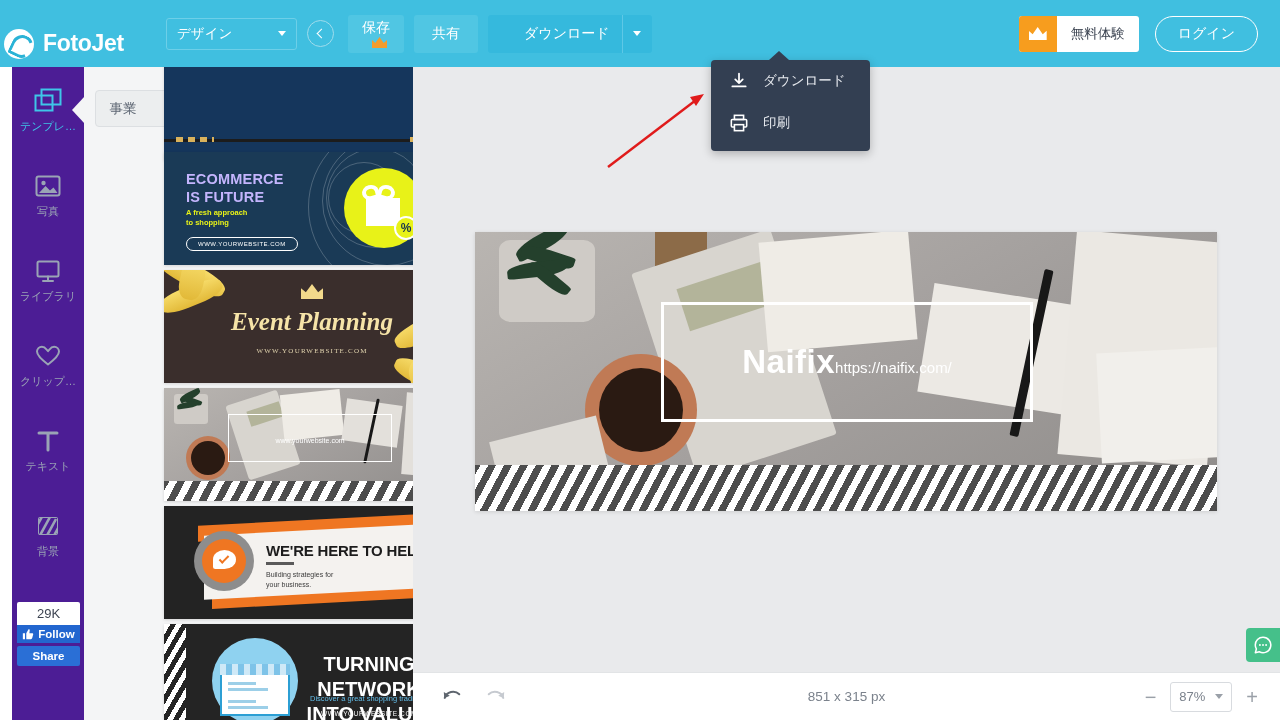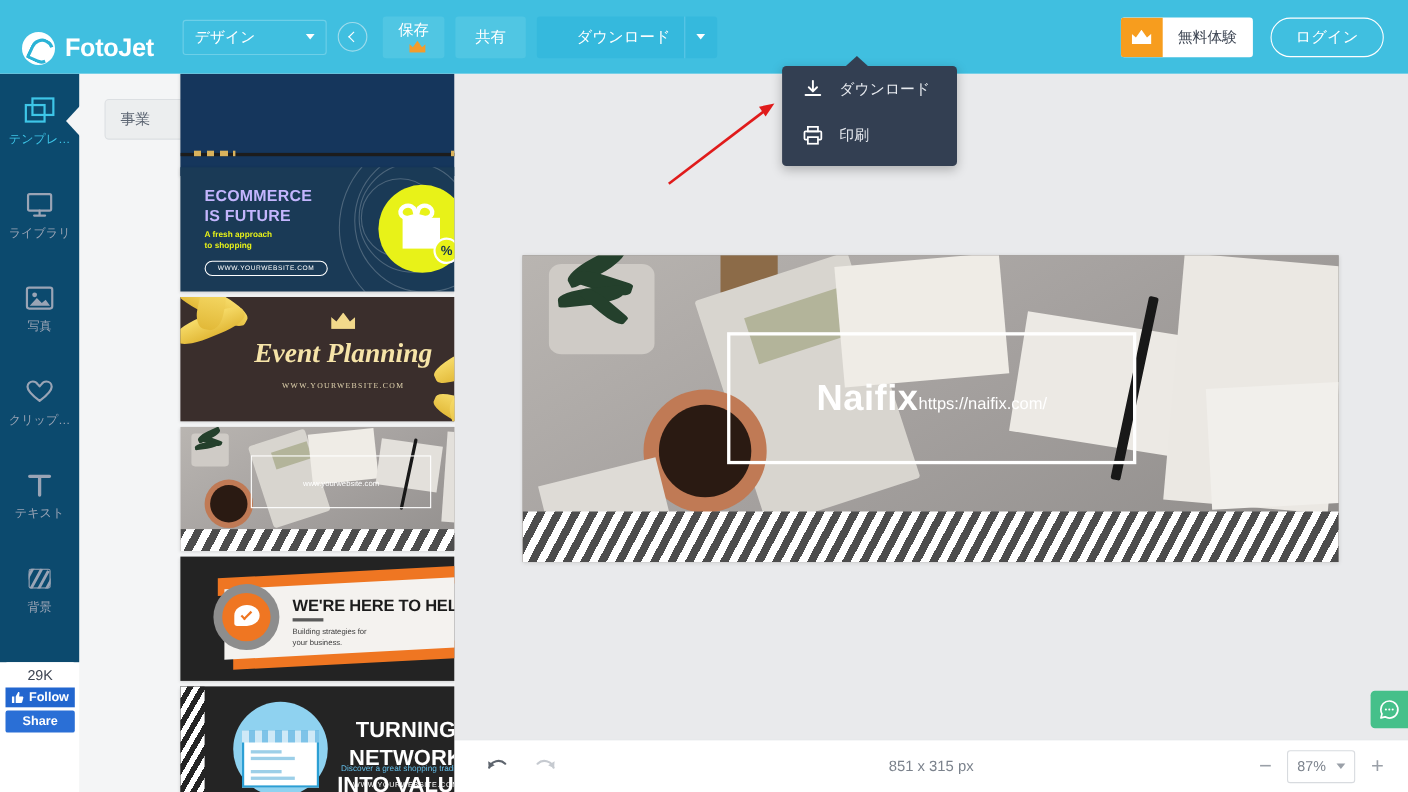--- a/index.html
+++ b/index.html
@@ -9,21 +9,21 @@
     font-family: "Liberation Sans", "DejaVu Sans", sans-serif;
     background: #ffffff;
   }
   #app { position: relative; width: 1280px; height: 720px; }
 
   
   .topbar {
     position: absolute; left: 0; top: 0; width: 1280px; height: 67px;
     background: #40bfe0; display: flex; align-items: center; z-index: 20;
   }
-  .brand { display: flex; align-items: center; padding-left: 20px; width: 150px; margin-top: 20px; }
+  .brand { display: flex; align-items: center; padding-left: 4px; width: 150px; margin-top: 20px; }
   .brand-logo {
     width: 30px; height: 30px; border-radius: 50%;
     background: #ffffff; position: relative; flex: 0 0 auto;
   }
   .brand-logo::after {
     content: ""; position: absolute; left: 7px; top: 6px;
     width: 16px; height: 17px; border-radius: 50% 50% 50% 10%;
     border: 3.5px solid #2bb3d6; border-right-color: transparent;
     transform: rotate(25deg);
   }
@@ -109,22 +109,22 @@
   }
   .dd-item {
     height: 42px; display: flex; align-items: center;
     padding-left: 18px; color: #e7eaef; font-size: 13.5px;
   }
   .dd-item:first-of-type { margin-top: 4px; }
   .dd-ico { width: 20px; height: 20px; margin-right: 14px; flex: 0 0 auto; }
 
   
   .sidebar {
-    position: absolute; left: 0; top: 67px; width: 72px; height: 535px;
-    background: #0c4a6e; z-index: 15;
+    position: absolute; left: 12px; top: 67px; width: 72px; height: 653px;
+    background: #4c1d95; z-index: 15;
   }
   .side-item {
     height: 85px; display: flex; flex-direction: column;
     align-items: center; justify-content: center; position: relative;
     color: #9aa4b5; font-size: 11px;
   }
   .side-item.active { color: #3ec6e8; }
   .side-item.active::after {
     content: ""; position: absolute; right: -1px; top: 50%;
     transform: translateY(-50%);
@@ -411,36 +411,36 @@
           <rect x="8.5" y="2.5" width="19" height="15" fill="none" stroke="#3ec6e8" stroke-width="2"></rect>
           <rect x="2.5" y="8.5" width="17" height="15" fill="none" stroke="#3ec6e8" stroke-width="2"></rect>
         </svg>
       </span>
       <span class="side-lbl">テンプレ…</span>
     </div>
 
     <div class="side-item">
       <span class="side-ico">
         <svg width="28" height="26" viewBox="0 0 28 26">
-          <rect x="3.5" y="3.5" width="21" height="15" rx="1.5" fill="none" stroke="#9aa4b5" stroke-width="2"></rect>
-          <path d="M14 18.5v4M9 23h10" fill="none" stroke="#9aa4b5" stroke-width="2" stroke-linecap="round"></path>
-        </svg>
-      </span>
-      <span class="side-lbl">ライブラリ</span>
-    </div>
-
-    <div class="side-item">
-      <span class="side-ico">
-        <svg width="28" height="26" viewBox="0 0 28 26">
           <rect x="2.5" y="3.5" width="23" height="19" rx="2" fill="none" stroke="#9aa4b5" stroke-width="2"></rect>
           <circle cx="9.5" cy="10" r="2.2" fill="#9aa4b5"></circle>
           <path d="M5 20l6.5-7 4.5 4.5 3.5-3 4 5.5z" fill="#9aa4b5"></path>
         </svg>
       </span>
       <span class="side-lbl">写真</span>
+    </div>
+
+    <div class="side-item">
+      <span class="side-ico">
+        <svg width="28" height="26" viewBox="0 0 28 26">
+          <rect x="3.5" y="3.5" width="21" height="15" rx="1.5" fill="none" stroke="#9aa4b5" stroke-width="2"></rect>
+          <path d="M14 18.5v4M9 23h10" fill="none" stroke="#9aa4b5" stroke-width="2" stroke-linecap="round"></path>
+        </svg>
+      </span>
+      <span class="side-lbl">ライブラリ</span>
     </div>
 
     <div class="side-item">
       <span class="side-ico">
         <svg width="28" height="26" viewBox="0 0 28 26">
           <path d="M14 21.5C6 15.5 3 12 3 8.6 3 5.8 5.2 3.8 7.9 3.8c1.8 0 3.4 1 4.3 2.4l1.8 2 1.8-2c.9-1.4 2.5-2.4 4.3-2.4C22.8 3.8 25 5.8 25 8.6c0 3.4-3 6.9-11 12.9z" fill="none" stroke="#9aa4b5" stroke-width="2" stroke-linejoin="round"></path>
         </svg>
       </span>
       <span class="side-lbl">クリップ…</span>
     </div>

